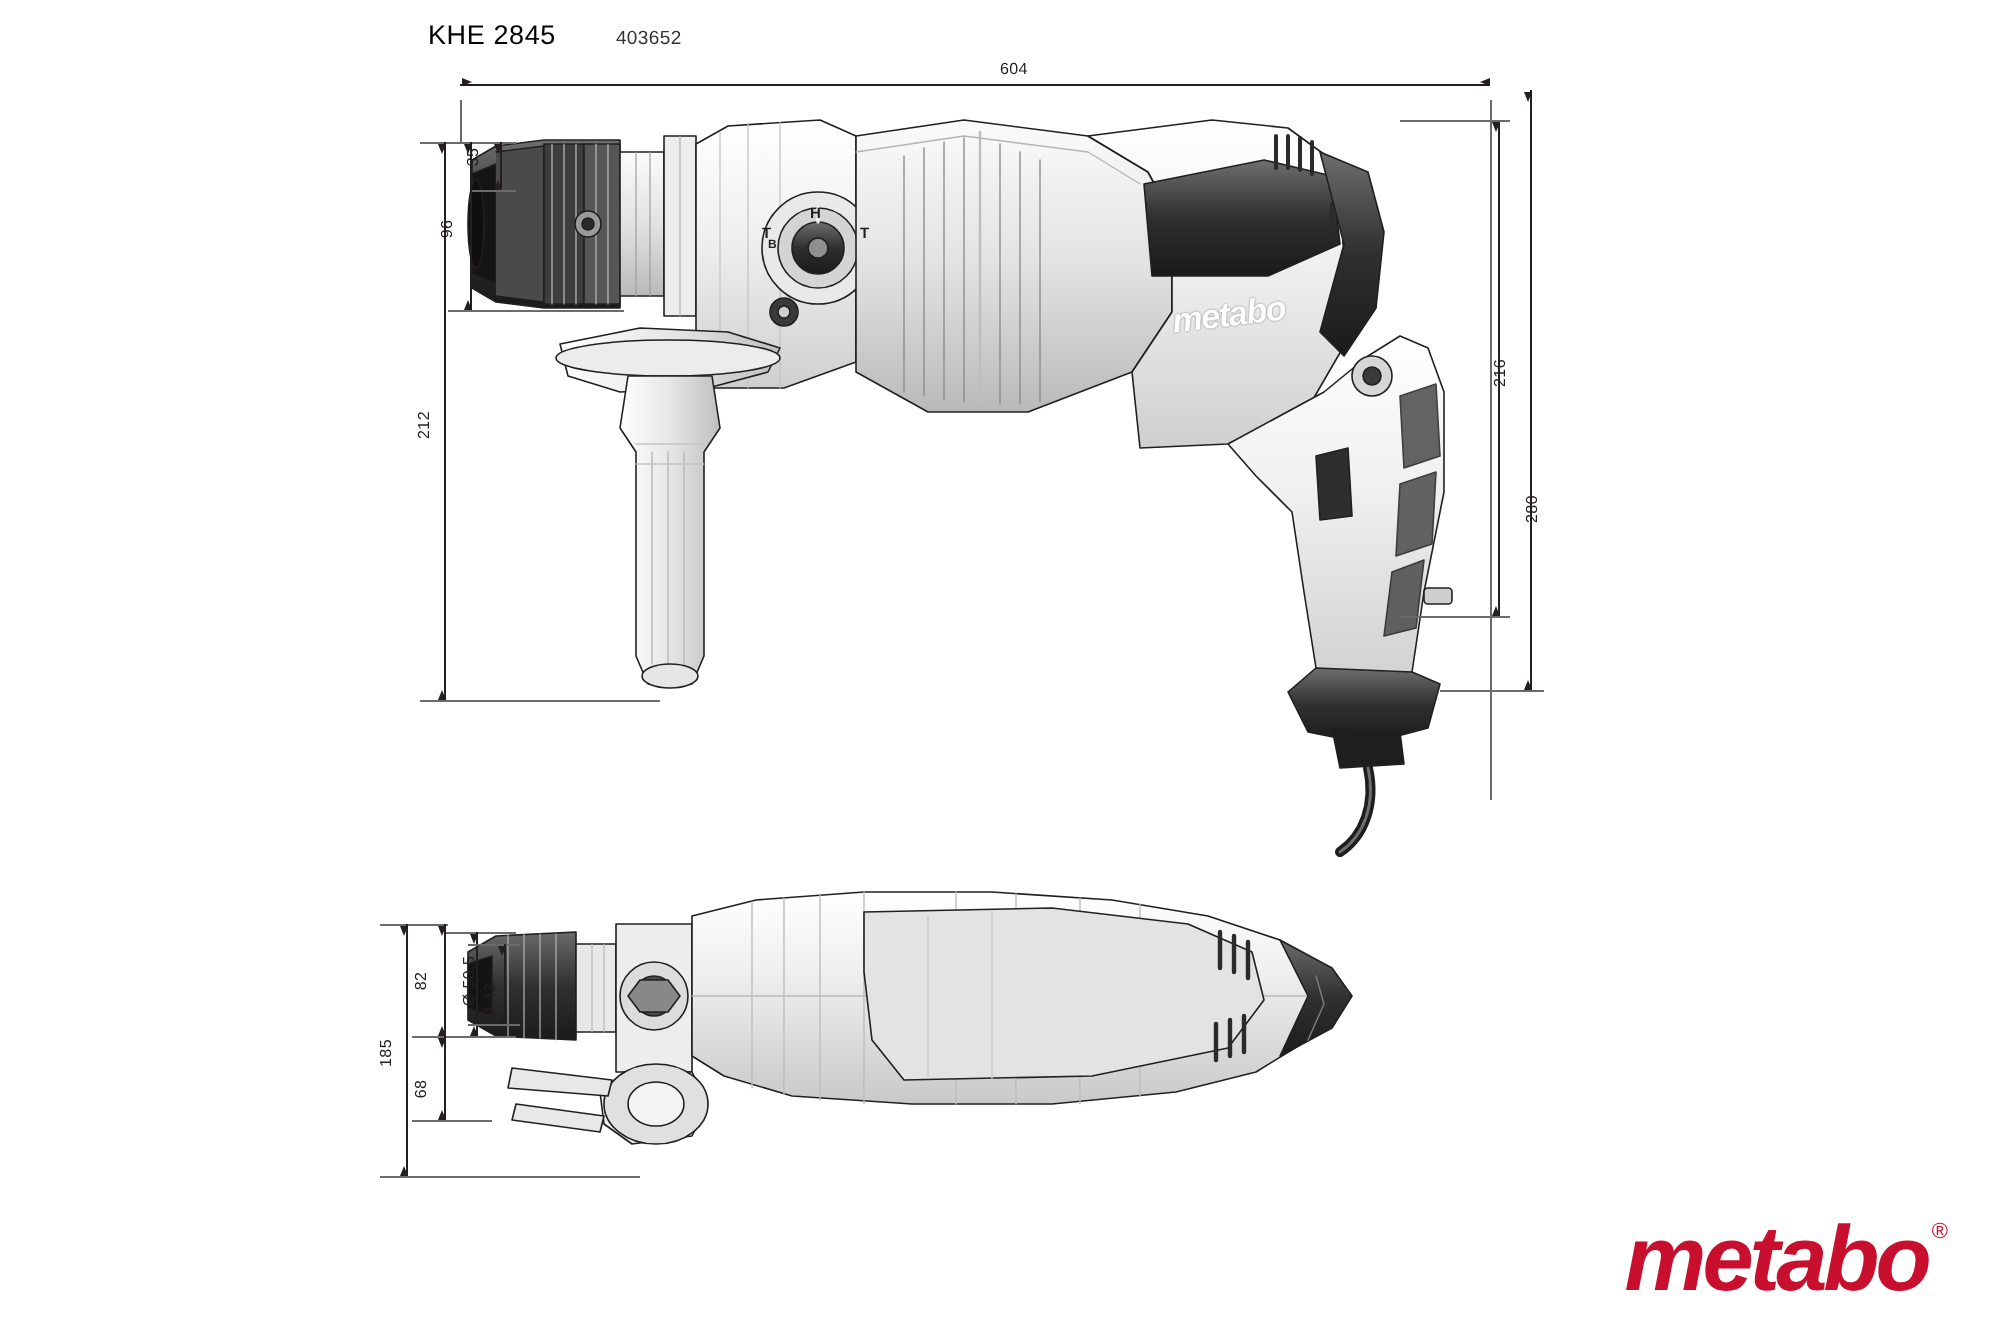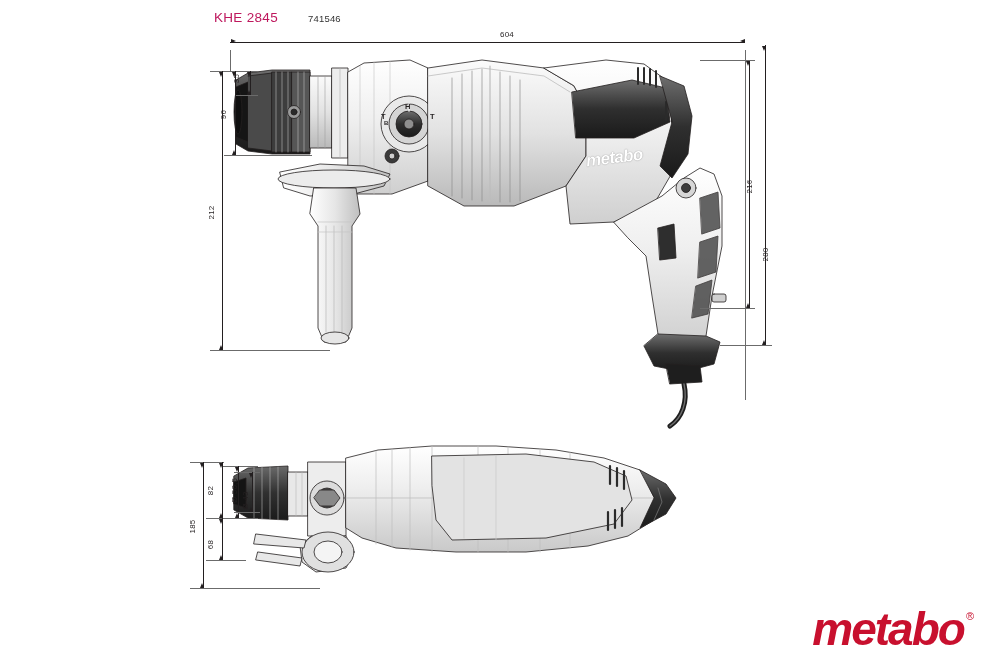--- a/index.html
+++ b/index.html
@@ -9,21 +9,21 @@
     background:#ffffff;
     font-family:"Liberation Sans", sans-serif;
     color:#231f20;
     position:relative;
     overflow:hidden;
   }
   #page { position:absolute; inset:0; }
 
   
   .hdr { position:absolute; top:10px; left:214px; display:flex; align-items:baseline; gap:30px; }
-  .hdr .model { font-size:13.5px; letter-spacing:.3px; color:#be185d; }
+  .hdr .model { font-size:13.5px; letter-spacing:.3px; color:#000000; }
   .hdr .artno { font-size:9.5px; color:#333; letter-spacing:.2px; }
 
   
   .dim-label {
     position:absolute;
     font-size:8px;
     color:#231f20;
     letter-spacing:.2px;
     white-space:nowrap;
   }
@@ -76,21 +76,21 @@
     position:absolute; font-size:7.5px; font-weight:bold; color:#231f20;
   }
 </style>
 </head>
 <body>
 
 <div id="page">
 
   <div class="hdr">
     <div class="model">KHE 2845</div>
-    <div class="artno">741546</div>
+    <div class="artno">403652</div>
   </div>
 
   <div class="view" id="view-side">
     <svg width="560" height="380" viewBox="0 0 560 380">
       <defs>
         <linearGradient id="gBody" x1="0" y1="0" x2="0" y2="1">
           <stop offset="0" stop-color="#ffffff"></stop>
           <stop offset="0.45" stop-color="#efefef"></stop>
           <stop offset="1" stop-color="#cfcfcf"></stop>
         </linearGradient>

